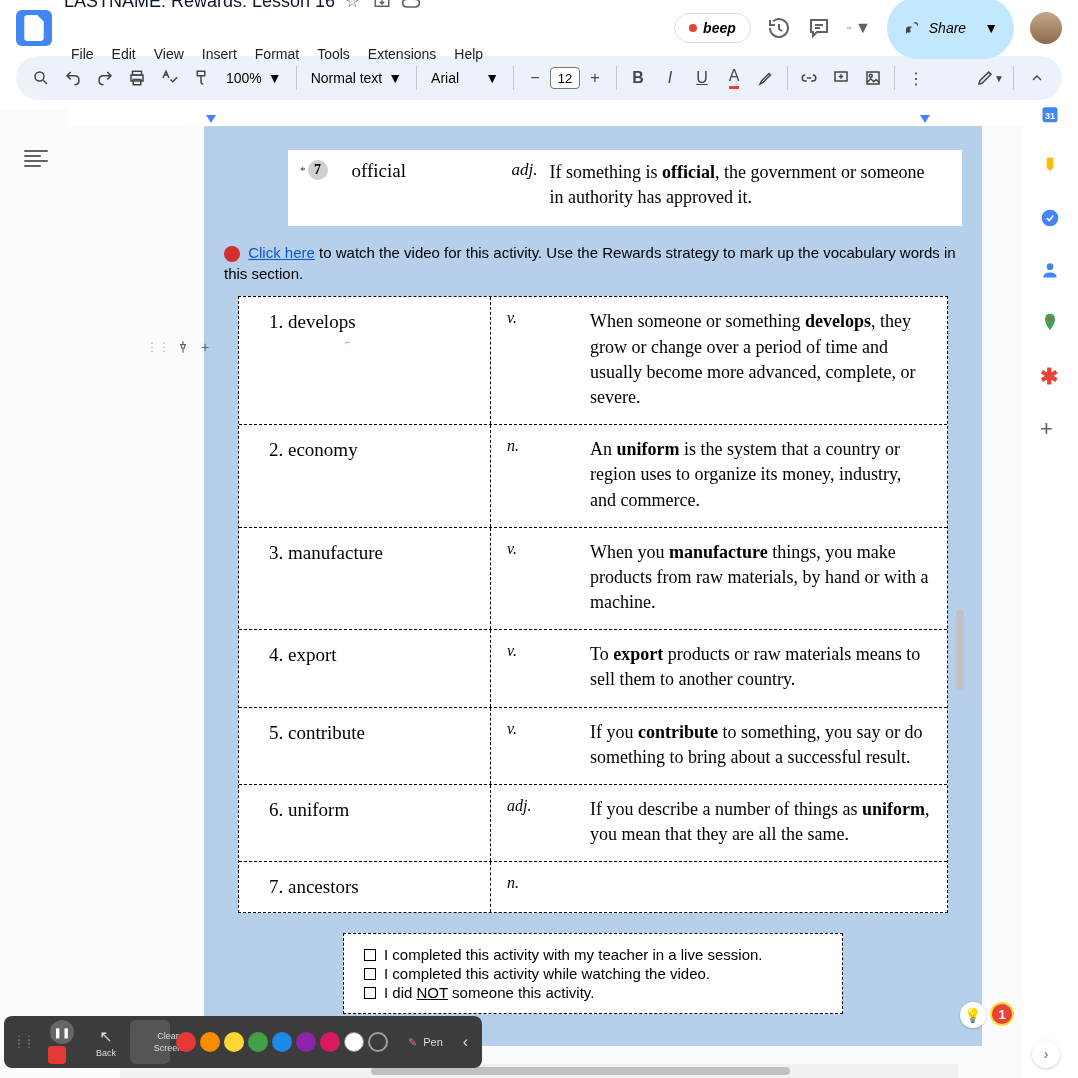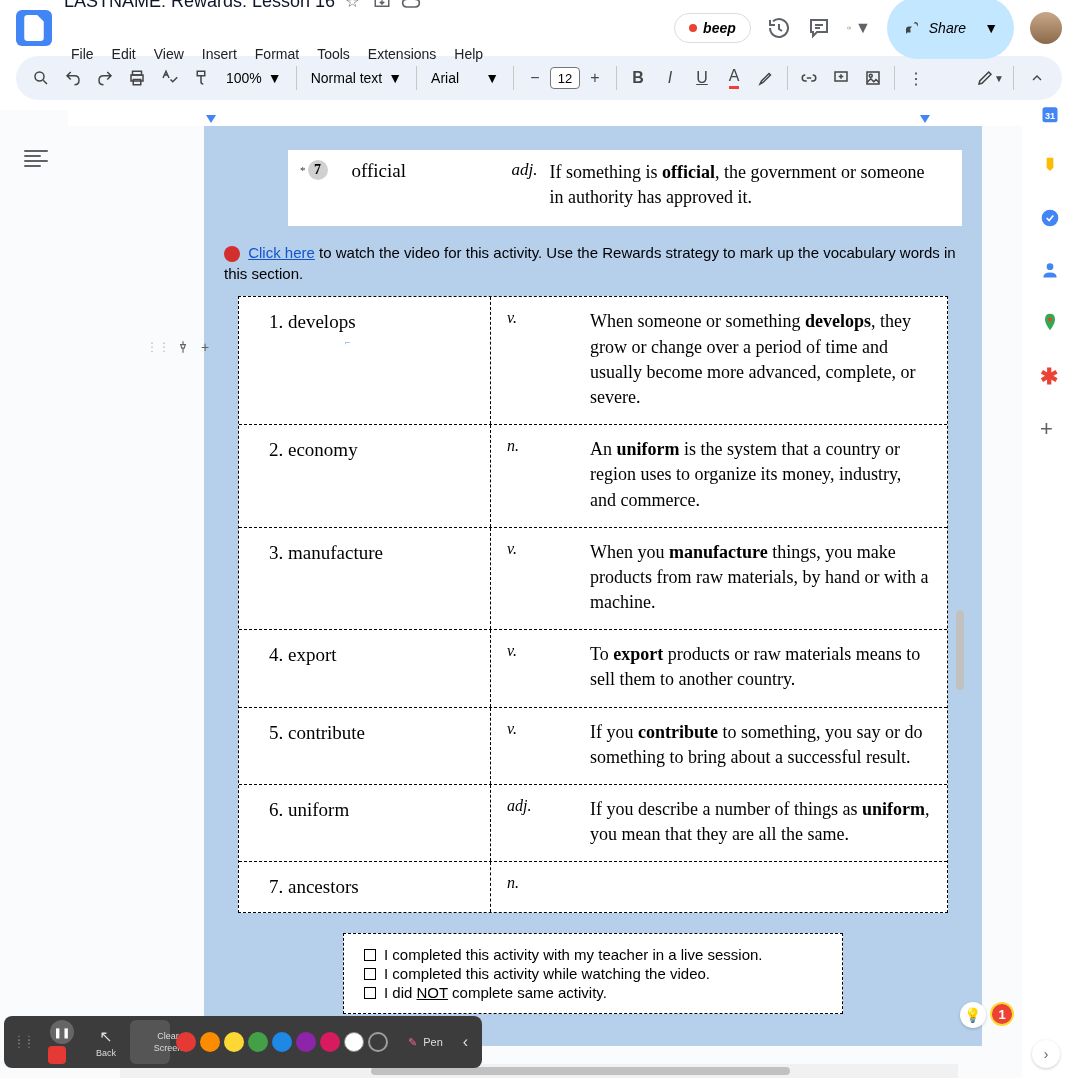--- a/index.html
+++ b/index.html
@@ -409,21 +409,21 @@
         <div class="checklist-row">
           <span class="checkbox"></span>
           <span>I completed this activity with my teacher in a live session.</span>
         </div>
         <div class="checklist-row">
           <span class="checkbox"></span>
           <span>I completed this activity while watching the video.</span>
         </div>
         <div class="checklist-row">
           <span class="checkbox"></span>
-          <span><span>I did </span><u>NOT</u><span> complete same activity.</span></span>
+          <span><span>I did </span><u>NOT</u><span> someone this activity.</span></span>
         </div>
       </div>
     </div>
   </div>
   <div class="fake-scroll-v"></div>
 </div>
 
 <div class="annot-bar">
   <div class="annot-handle">⋮⋮<br>⋮⋮</div>
   <div class="annot-ctrl-col">

